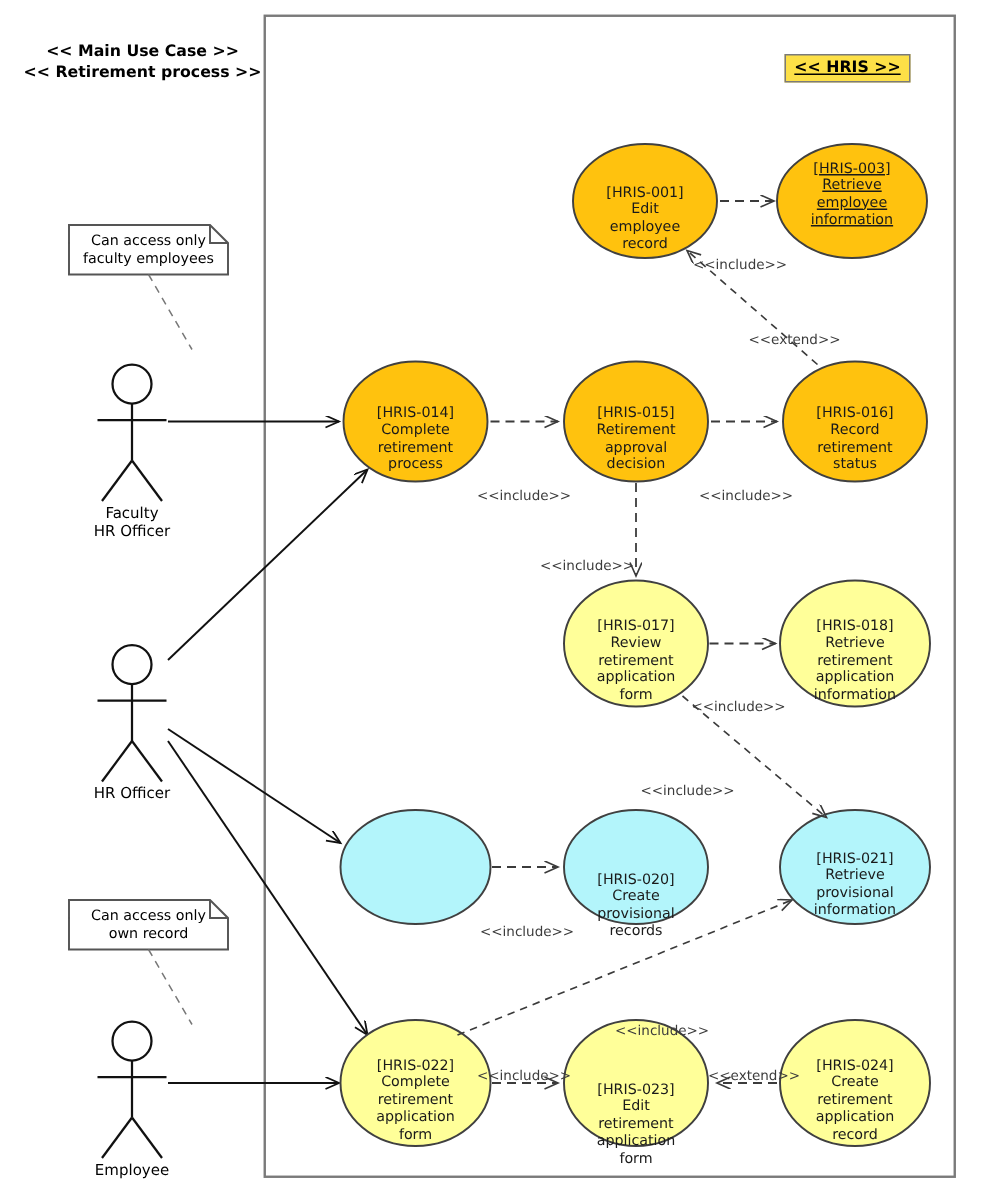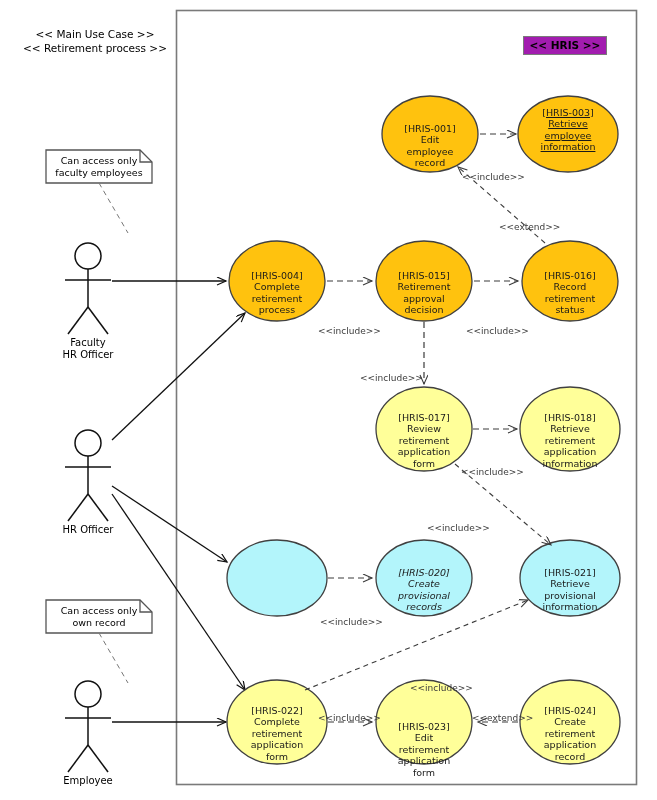--- a/index.html
+++ b/index.html
@@ -42,37 +42,38 @@
     line-height:12px;
     color:#000;
     white-space:pre-line;
   }
   #diagram-title{
     position:absolute;
     left:6px;top:27px;
     width:178px;
     text-align:center;
     font-size:10.5px;
-    font-weight:normal;
+    font-weight:bold;
     line-height:14px;
     color:#000;
     white-space:pre-line;
   }
   #hris-badge{
     position:absolute;
     left:523px;top:36px;
     width:84px;height:19px;
-    background:#a21caf;
+    background:#fde047;
     border:1px solid #7a7a7a;
     box-sizing:border-box;
     text-align:center;
     font-size:10.5px;
     font-weight:bold;
     line-height:17px;
     color:#000;
+    text-decoration:underline;
   }
 </style>
 </head>
 <body>
 
 <div id="stage">
 
   <div id="diagram-title">&lt;&lt; Main Use Case &gt;&gt;
 &lt;&lt; Retirement process &gt;&gt;</div>
   <div id="hris-badge">&lt;&lt; HRIS &gt;&gt;</div>
@@ -159,21 +160,21 @@
     <span>[HRIS-001]</span><br><span>Edit
 employee
 record</span>
   </div>
   <div class="uc-label" style="left:518px;top:95px;width:100px;text-decoration:underline;">
     <span>[HRIS-003]</span><br><span>Retrieve
 employee
 information</span>
   </div>
   <div class="uc-label" style="left:229px;top:258px;width:96px;">
-    <span>[HRIS-004]</span><br><span>Complete
+    <span>[HRIS-014]</span><br><span>Complete
 retirement
 process</span>
   </div>
   <div class="uc-label" style="left:376px;top:258px;width:96px;">
     <span>[HRIS-015]</span><br><span>Retirement
 approval
 decision</span>
   </div>
   <div class="uc-label" style="left:522px;top:258px;width:96px;">
     <span>[HRIS-016]</span><br><span>Record
@@ -185,21 +186,21 @@
 retirement
 application
 form</span>
   </div>
   <div class="uc-label" style="left:518px;top:400px;width:104px;">
     <span>[HRIS-018]</span><br><span>Retrieve
 retirement
 application
 information</span>
   </div>
-  <div class="uc-label" style="left:376px;top:555px;width:96px;font-style:italic;">
+  <div class="uc-label" style="left:376px;top:569px;width:96px;">
     <span>[HRIS-020]</span><br><span>Create
 provisional
 records</span>
   </div>
   <div class="uc-label" style="left:520px;top:555px;width:100px;">
     <span>[HRIS-021]</span><br><span>Retrieve
 provisional
 information</span>
   </div>
   <div class="uc-label" style="left:227px;top:693px;width:100px;">

